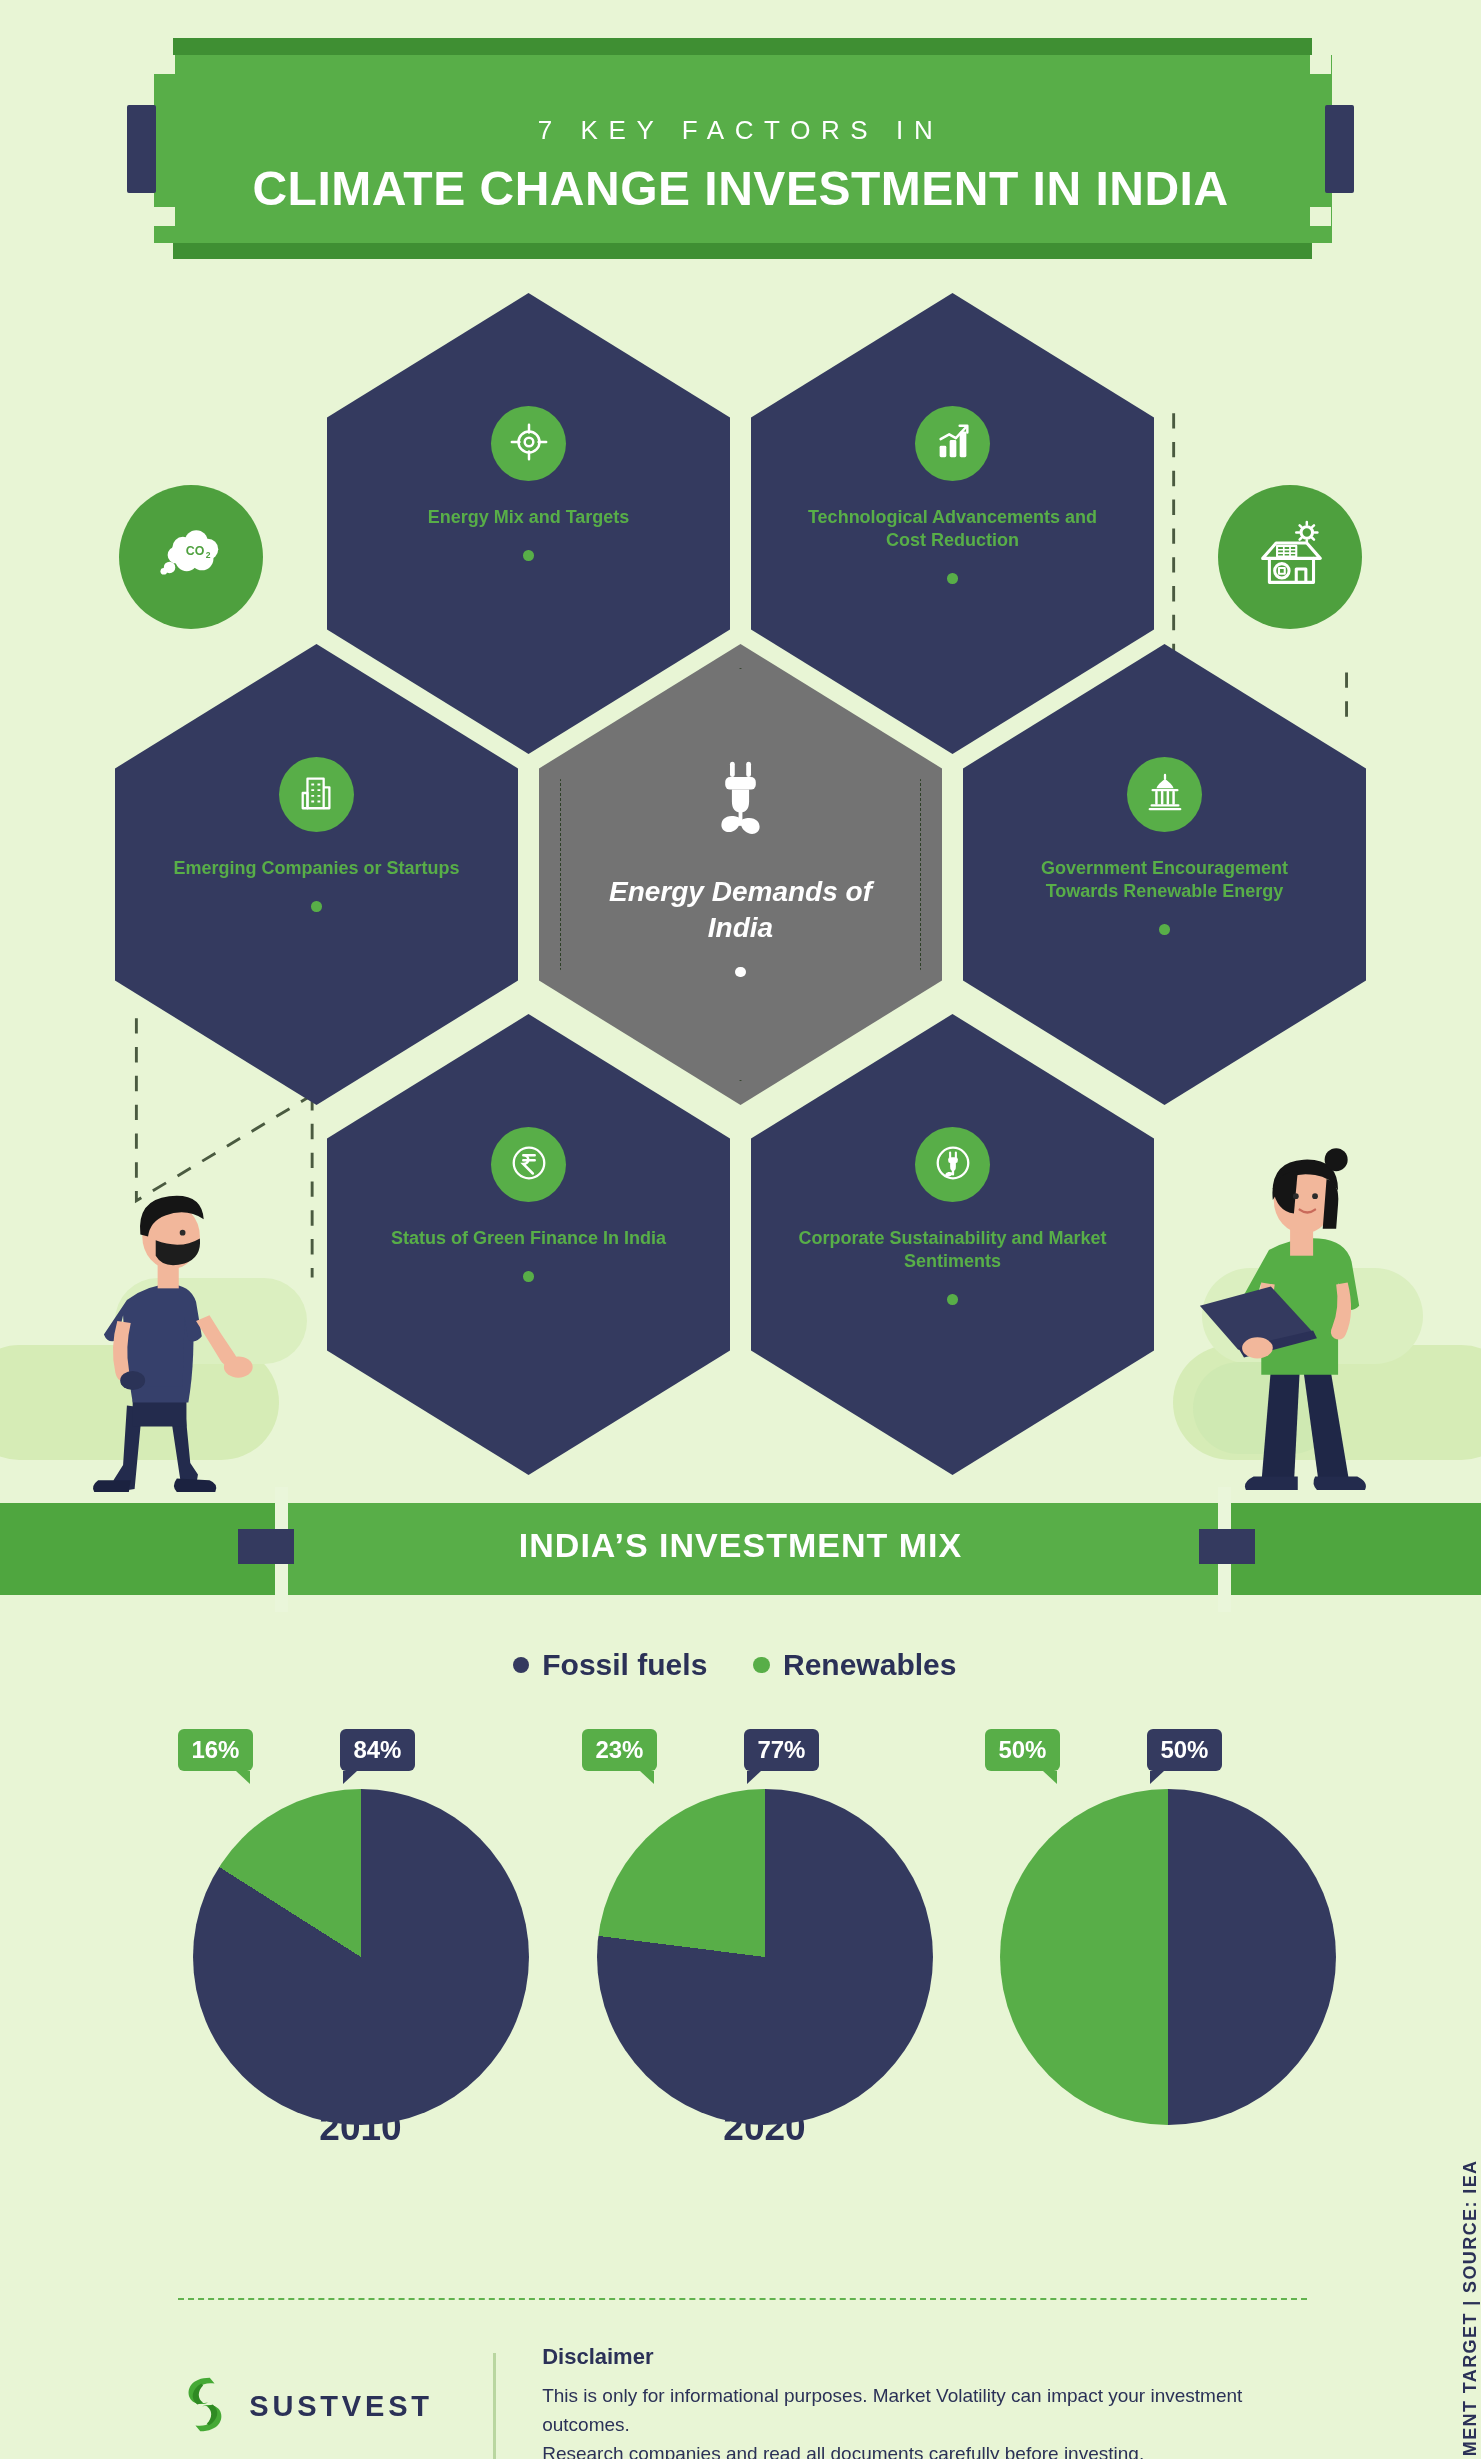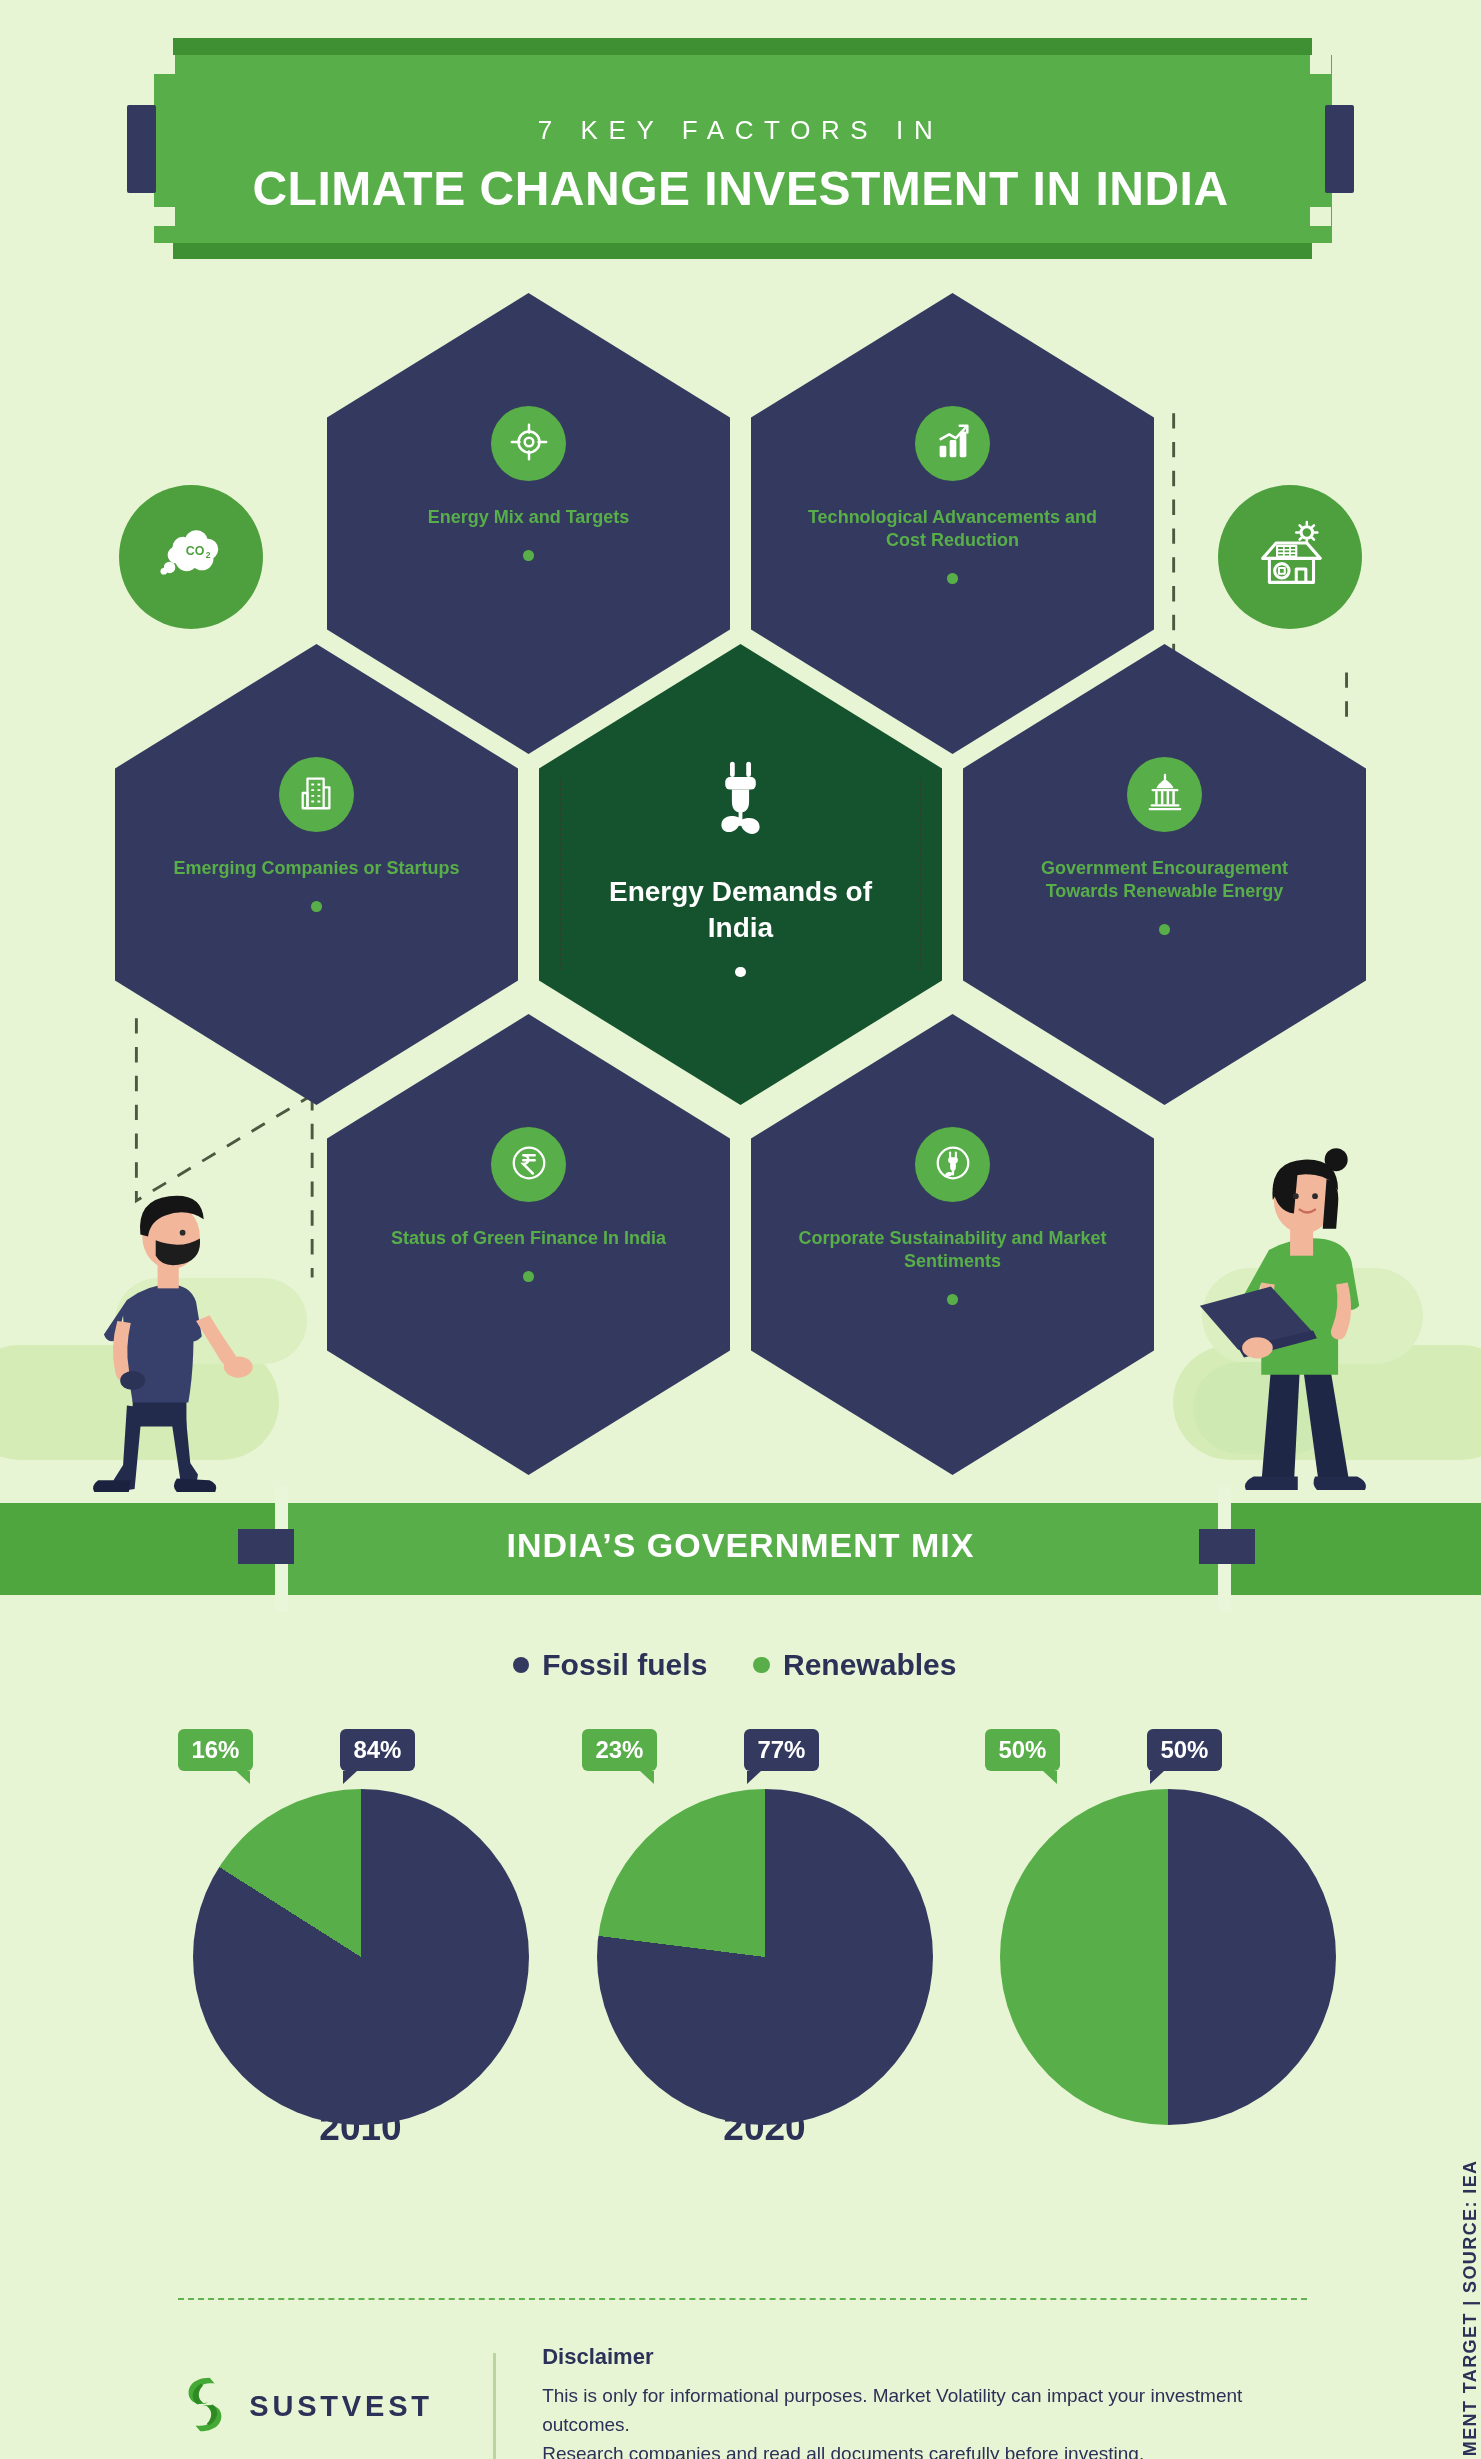--- a/index.html
+++ b/index.html
@@ -50,21 +50,21 @@
   
   #hexgrid { position: absolute; left: 0; top: 0; width: 1481px; height: 1537px; }
   .hex {
     position: absolute;
     width: 403px; height: 461px;
     -webkit-clip-path: polygon(50% 0%, 100% 27%, 100% 73%, 50% 100%, 0% 73%, 0% 27%);
     clip-path: polygon(50% 0%, 100% 27%, 100% 73%, 50% 100%, 0% 73%, 0% 27%);
     background: #343a5f;
     display: flex; flex-direction: column; align-items: center;
   }
-  .hex.green { background: #14532d; }
+  .hex.green { background: #737373; font-style: italic; }
   .hex-dash {
     position: absolute; left: 21px; top: 24px; width: 361px; height: 413px;
     border: 1.9px dashed #2f4028;
     -webkit-clip-path: polygon(50% 0%, 100% 27%, 100% 73%, 50% 100%, 0% 73%, 0% 27%);
     clip-path: polygon(50% 0%, 100% 27%, 100% 73%, 50% 100%, 0% 73%, 0% 27%);
     pointer-events: none;
   }
   .hex-icon {
     width: 75px; height: 75px; border-radius: 50%; background: #58ae48;
     display: flex; align-items: center; justify-content: center;
@@ -414,21 +414,21 @@
   <circle cx="124" cy="70" r="3" fill="#2b2b2b"></circle>
   <path d="M108 84 q8 6 16 0" fill="none" stroke="#c96a5a" stroke-width="2.5" stroke-linecap="round"></path>
 </svg>
 
 <div id="mix-banner"></div>
 <div id="mix-banner-inner"></div>
 <div class="mix-gap" style="left:275px;"></div>
 <div class="mix-gap" style="left:1218px;"></div>
 <div class="mix-tab" style="left:238px;"></div>
 <div class="mix-tab" style="left:1199px;"></div>
-<div id="mix-title">INDIA’S GOVERNMENT MIX</div>
+<div id="mix-title">INDIA’S INVESTMENT MIX</div>
 
 <div id="legend">
   <div class="legend-item">
     <span class="legend-dot" style="background:#343a5f;"></span>
     <span class="legend-text">Fossil fuels</span>
   </div>
   <div class="legend-item">
     <span class="legend-dot" style="background:#58ae48;"></span>
     <span class="legend-text">Renewables</span>
   </div>

